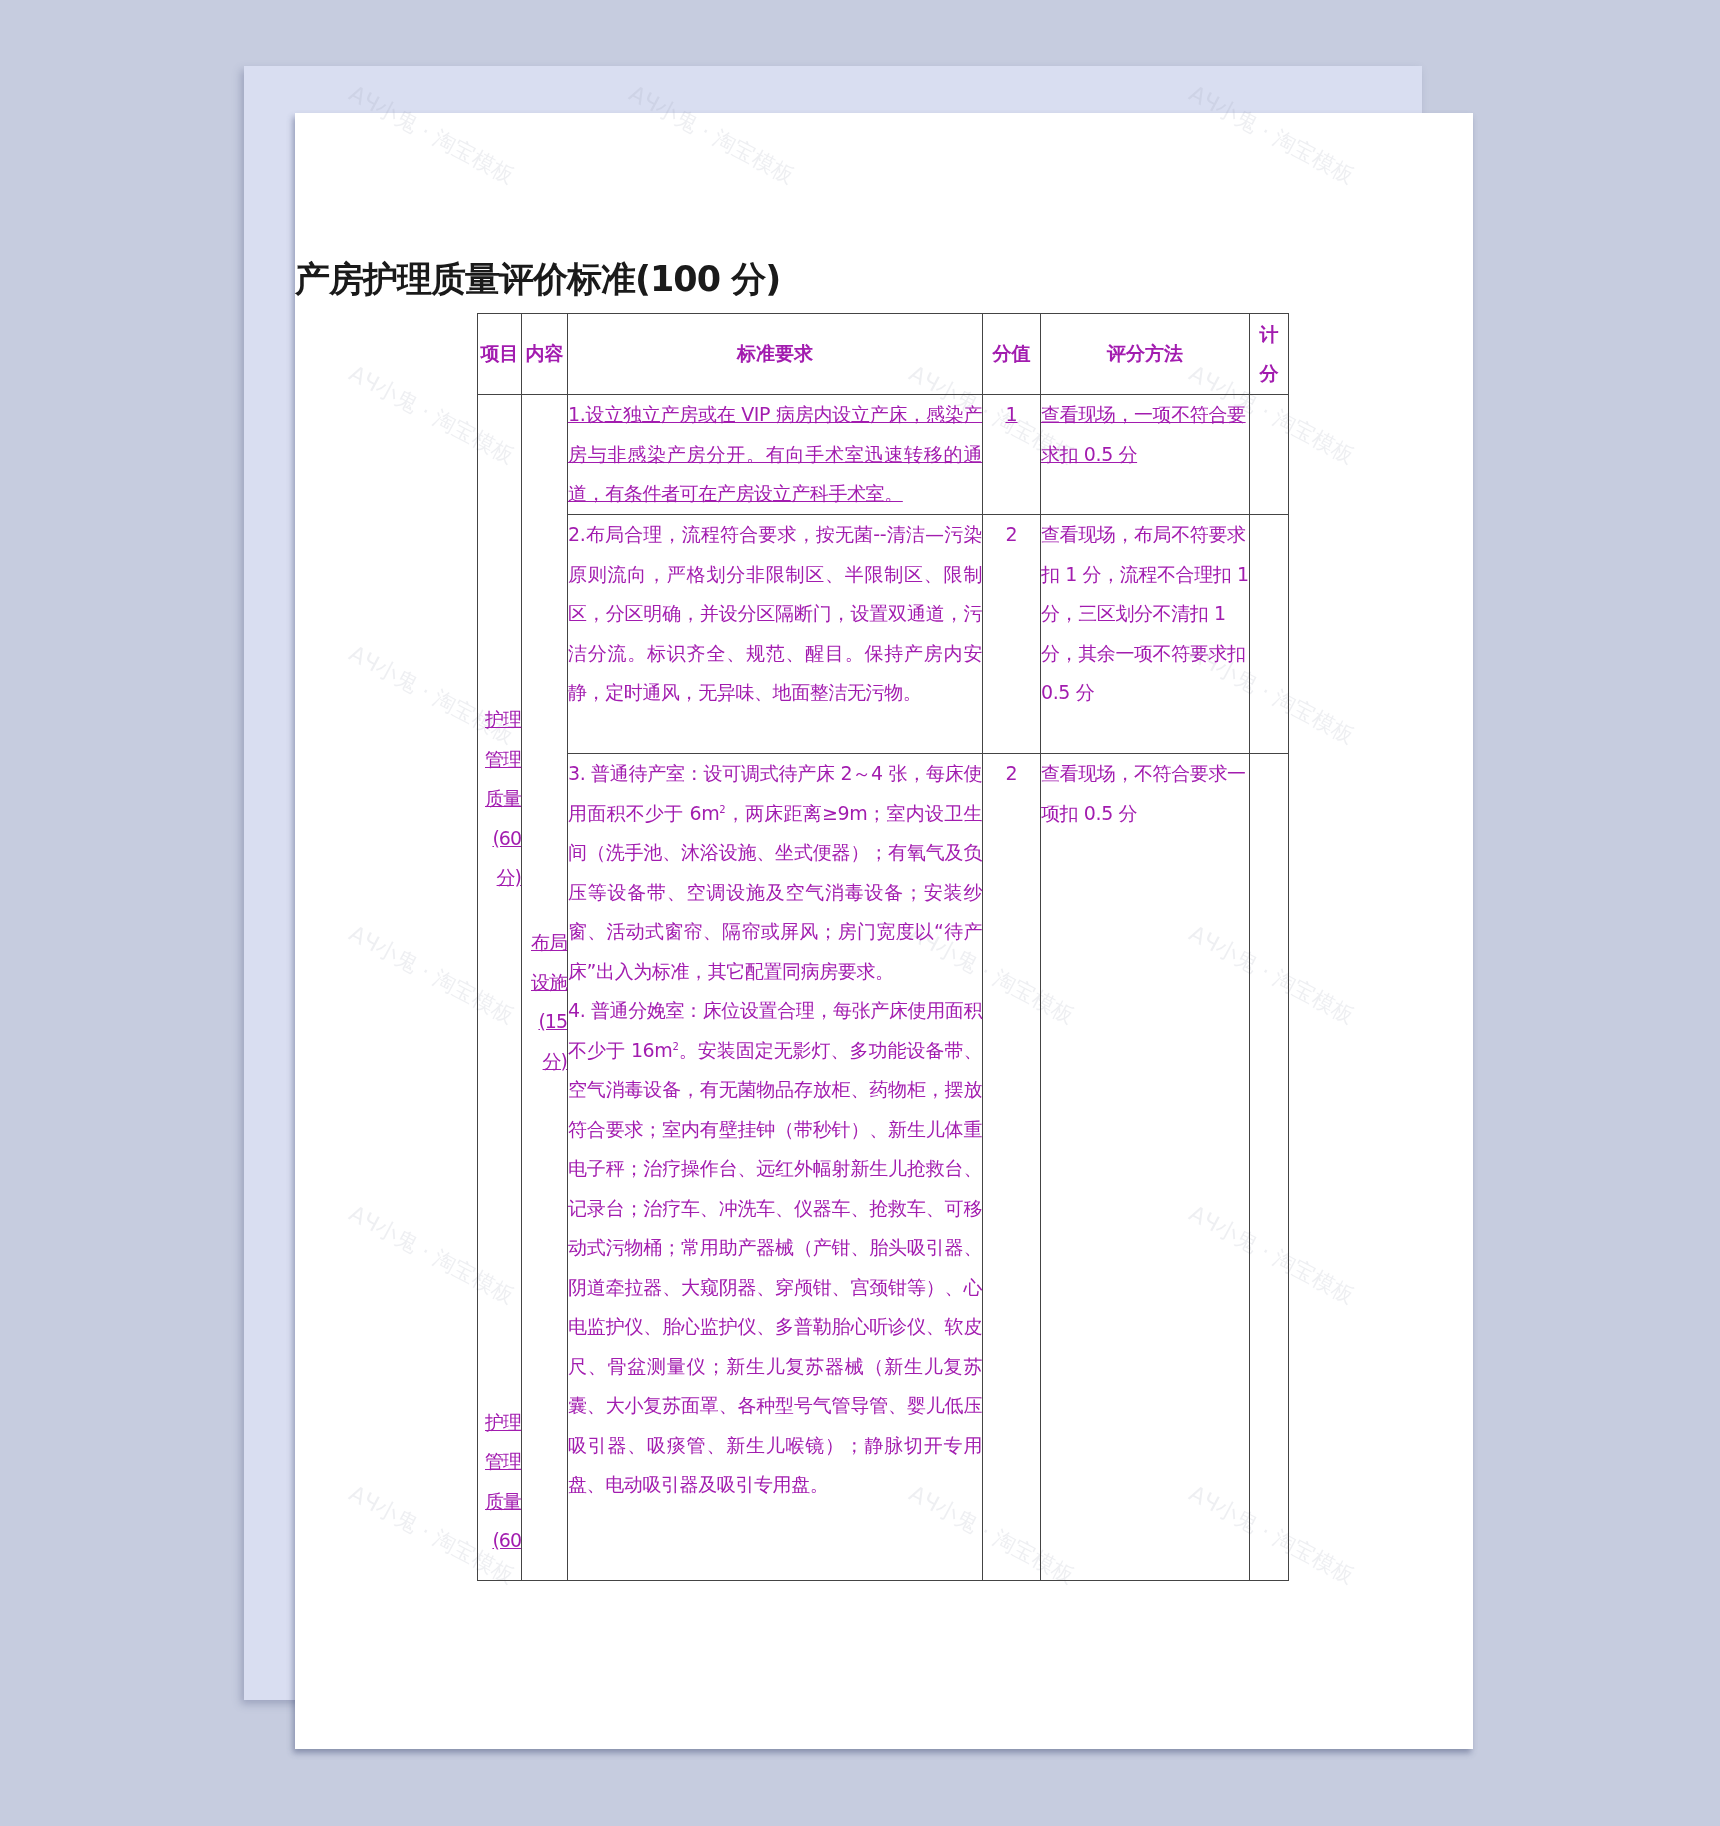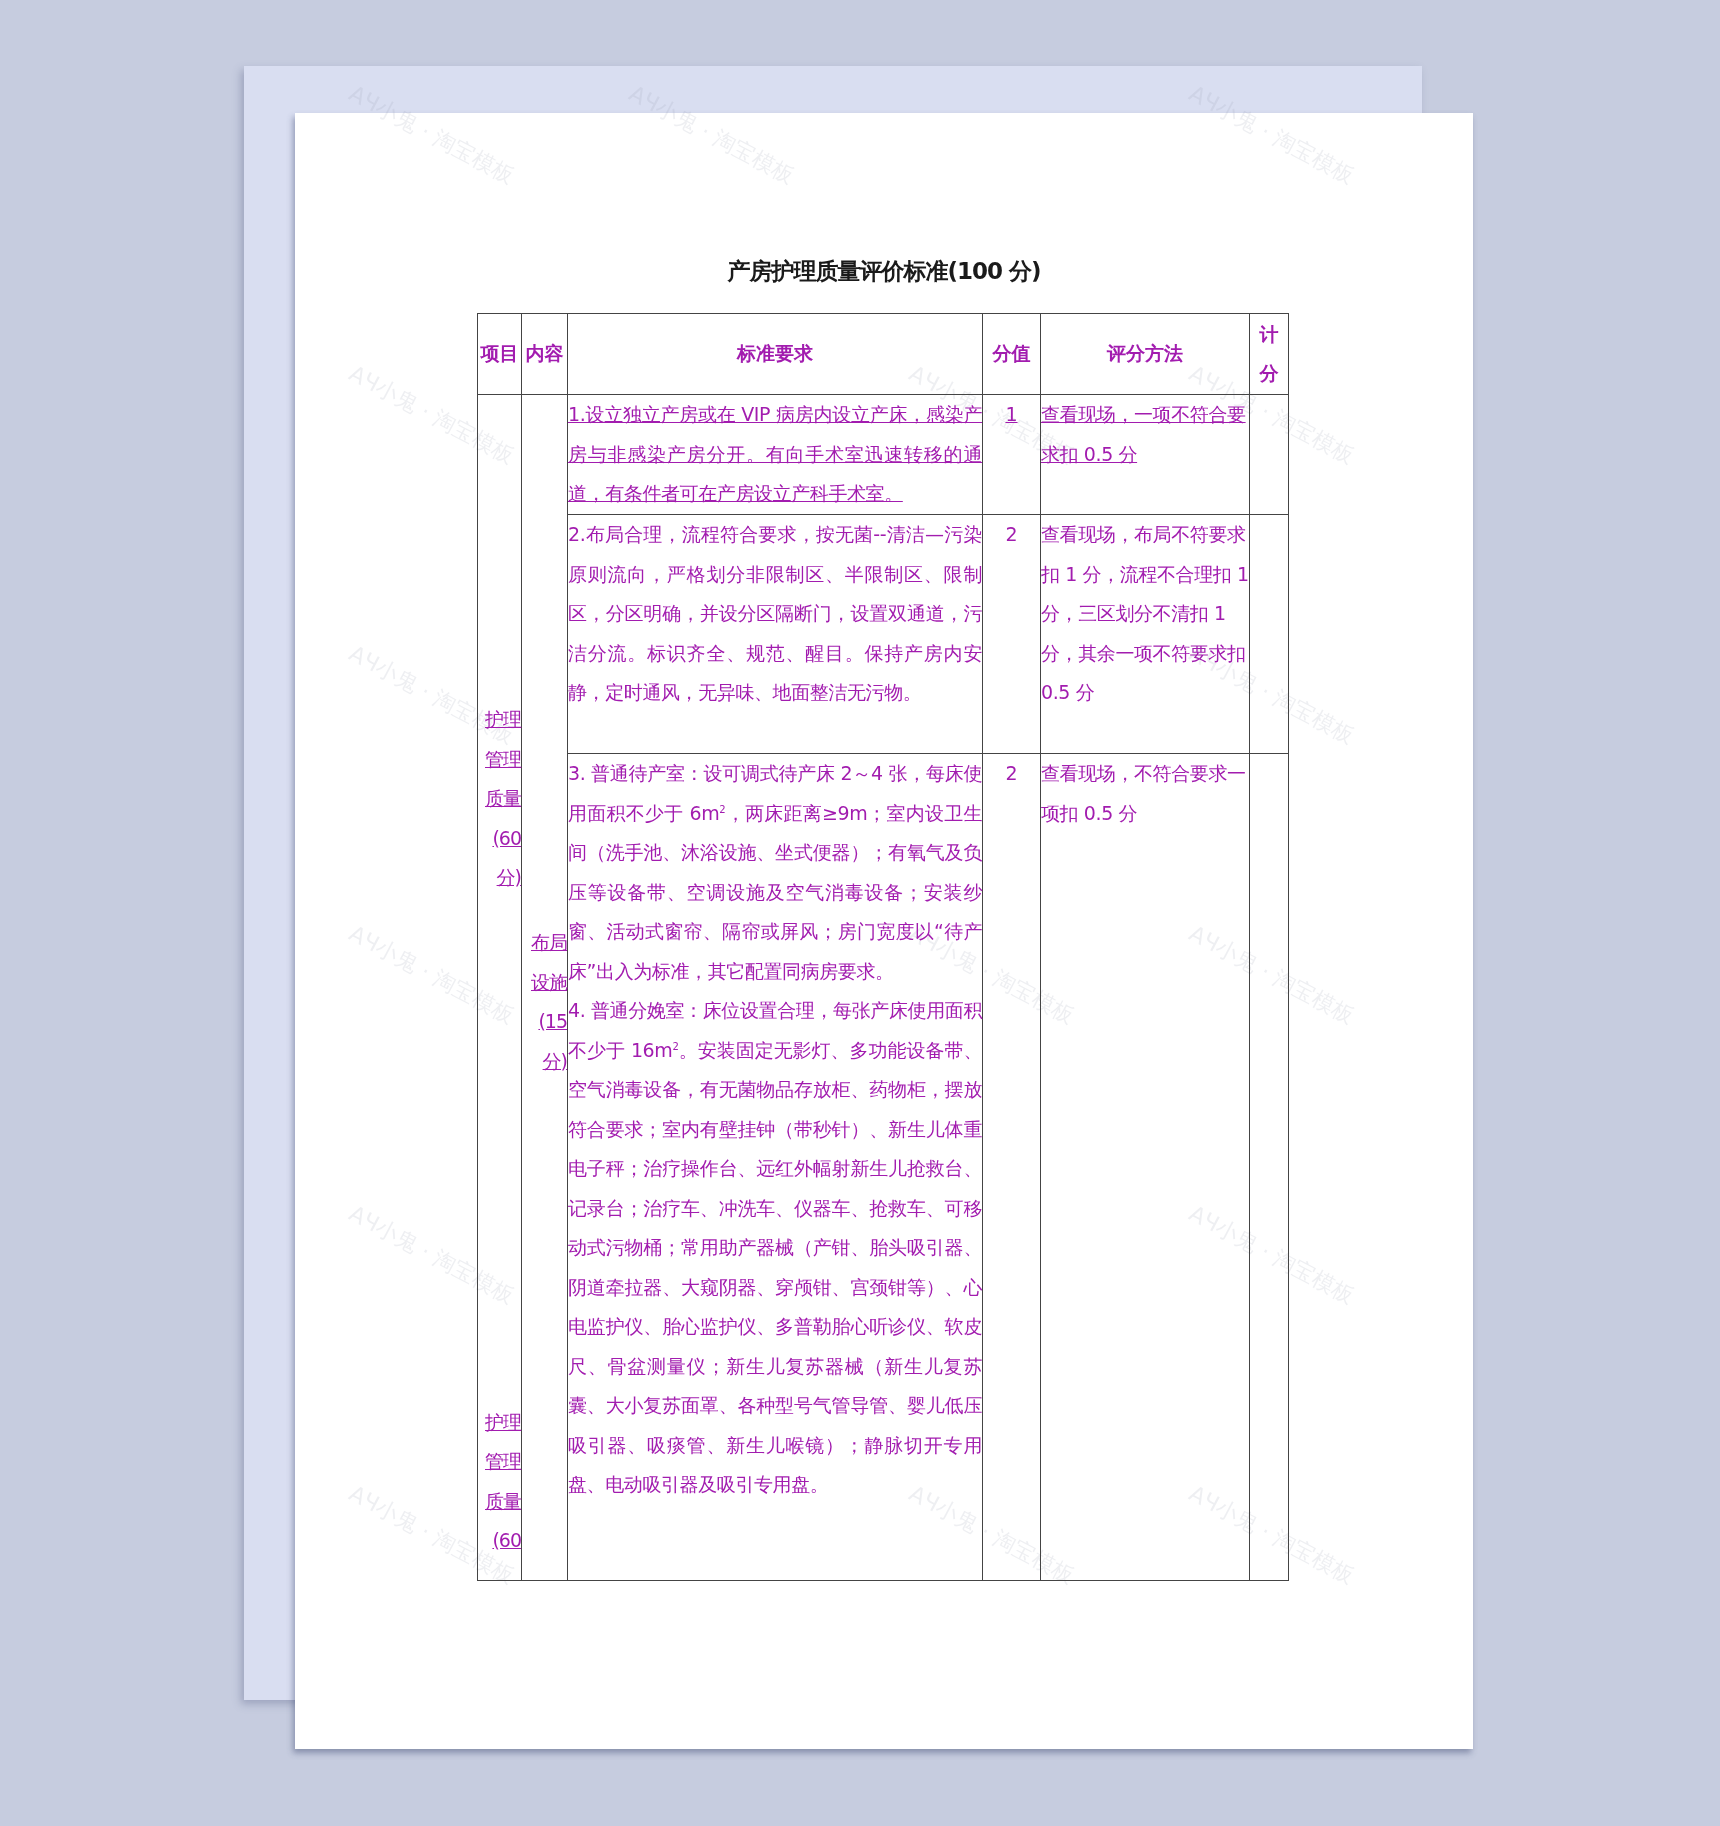--- a/index.html
+++ b/index.html
@@ -14,22 +14,22 @@
     background: #d9def1;
     box-shadow: -3px 4px 8px rgba(80,90,130,0.35);
   }
   .front-paper {
     position: absolute; left: 295px; top: 113px; width: 1178px; height: 1636px;
     background: #ffffff;
     box-shadow: -2px 4px 6px rgba(60,70,110,0.45);
   }
   .title {
     position: absolute; left: 295px; top: 256px; width: 1178px;
-    text-align: center;
-    font-size: 23px; font-weight: bold; color: #1a1a1a;
+    text-align: left;
+    font-size: 35px; font-weight: bold; color: #1a1a1a;
     letter-spacing: -1px;
   }
   table.std {
     position: absolute; left: 477px; top: 313px;
     border-collapse: collapse; table-layout: fixed;
     width: 811px;
     font-size: 19px; color: #a21caf;
   }
   table.std td, table.std th {
     border: 1.3px solid #444;

